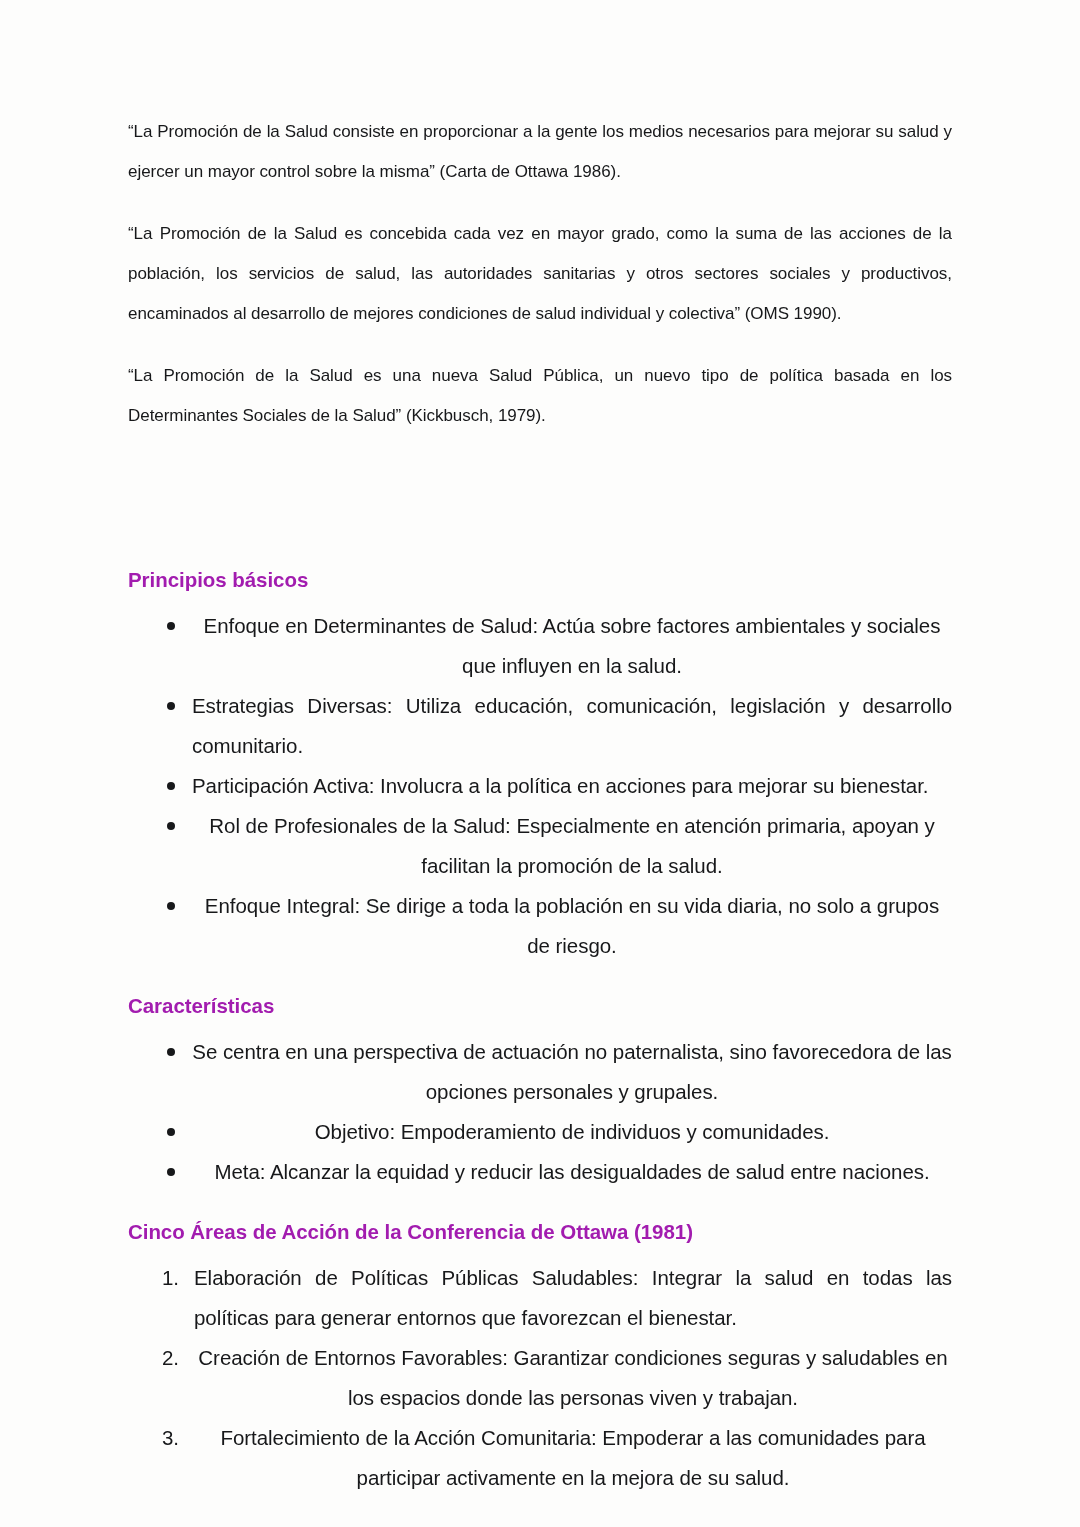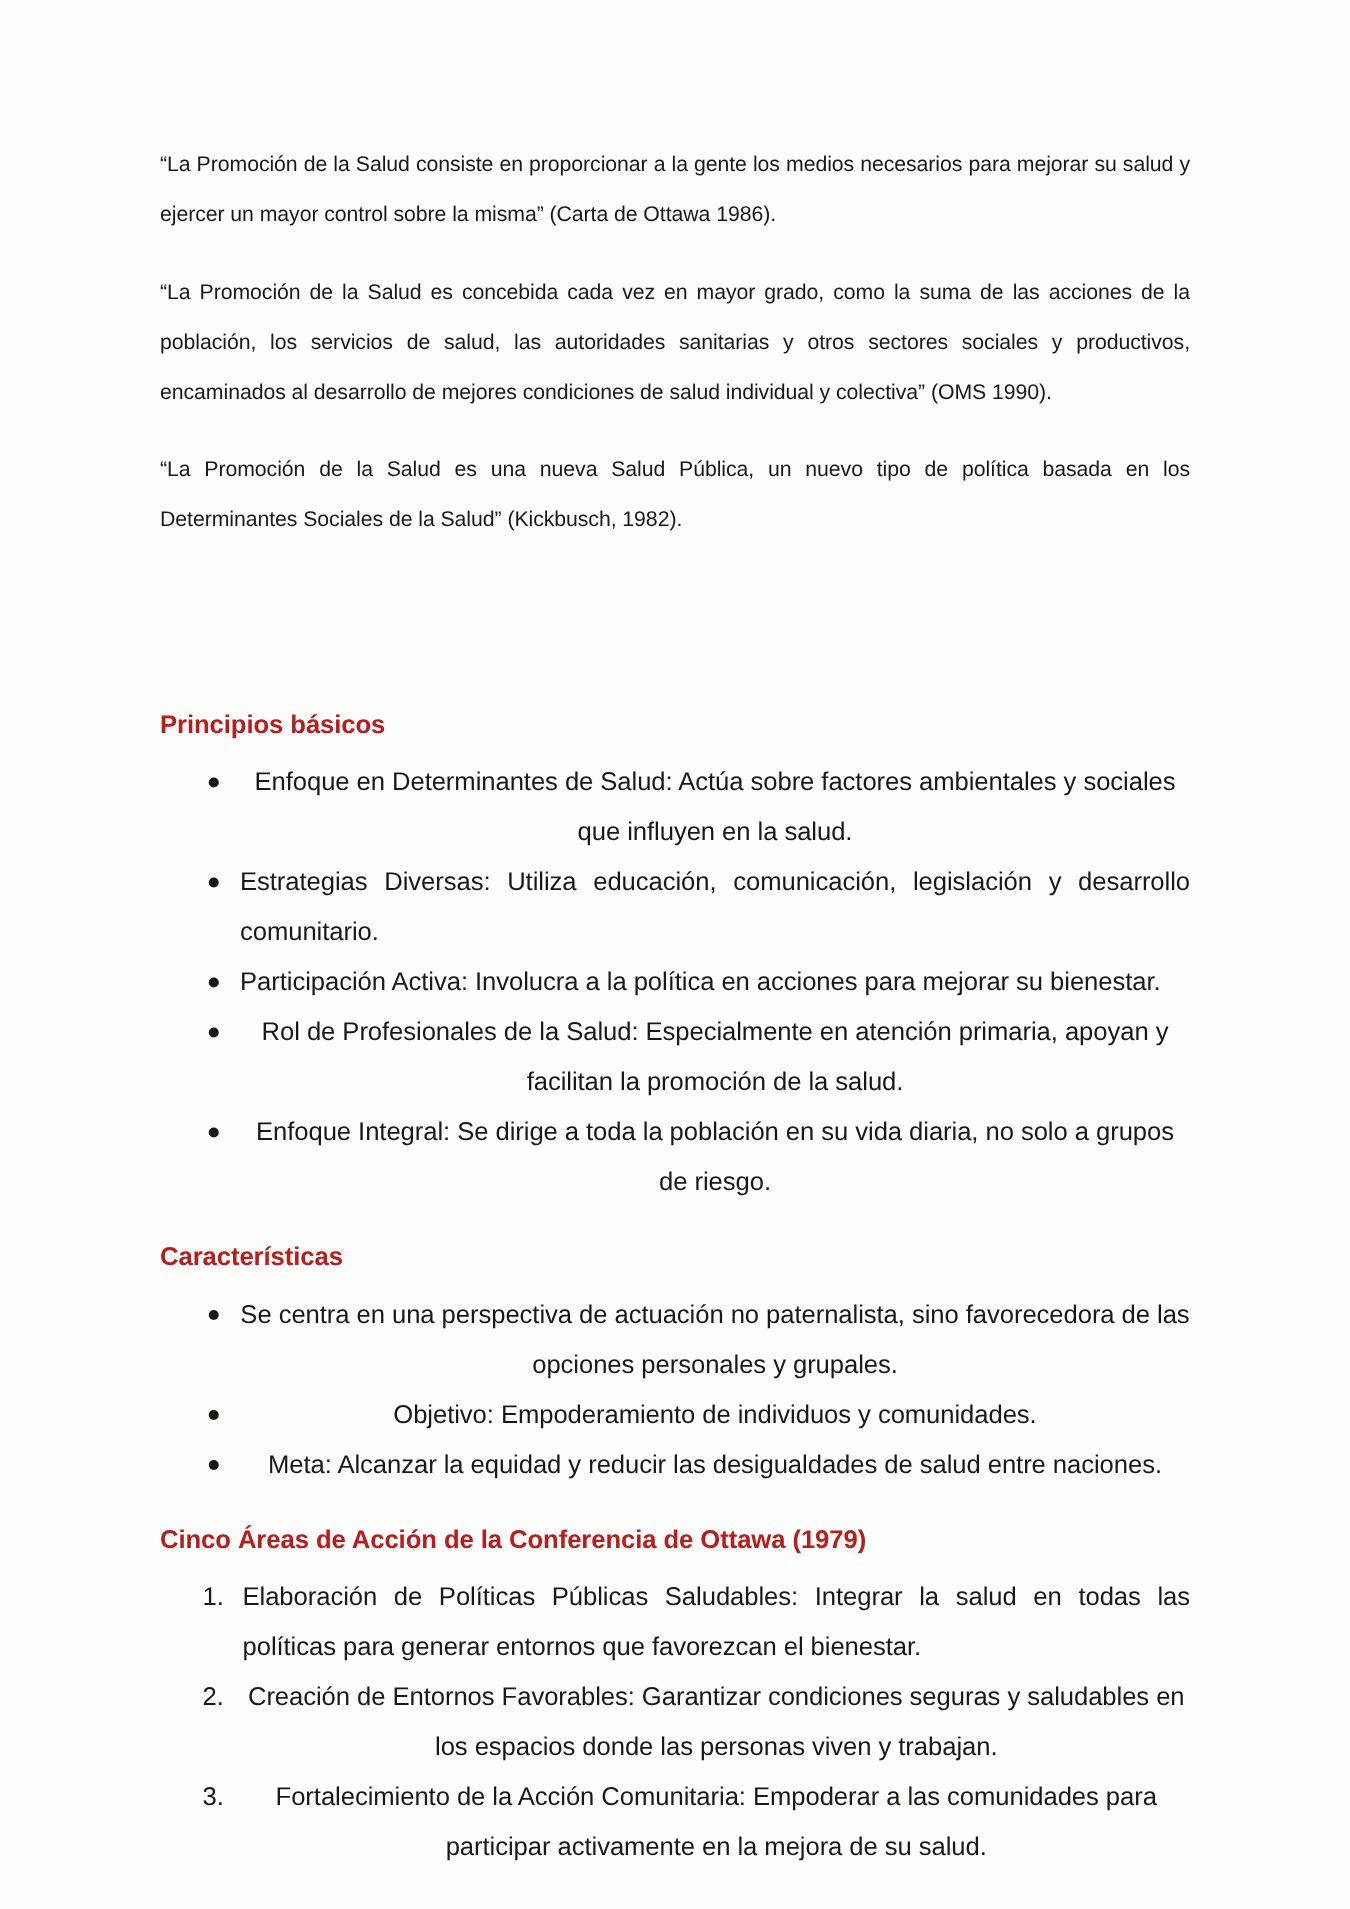--- a/index.html
+++ b/index.html
@@ -44,21 +44,21 @@
 
   .spacer-block {
     height: 104px;
   }
 
   h3.section-heading {
     margin: 0 0 8px 0;
     font-size: 20.5px;
     line-height: 36px;
     font-weight: bold;
-    color: #b91c1c;
+    color: #a21caf;
     letter-spacing: -0.05px;
   }
   .gap-md { height: 22px; }
 
   ul.bullets {
     margin: 0 0 0 0;
     padding: 0;
     list-style: none;
   }
   ul.bullets li {
@@ -114,21 +114,21 @@
 </head>
 <body>
 
 <div class="page">
   <div class="doc-body">
 
     <p class="para just">“La Promoción de la Salud consiste en proporcionar a la gente los medios necesarios para mejorar su salud y ejercer un mayor control sobre la misma” (Carta de Ottawa 1986).</p>
 
     <p class="para just">“La Promoción de la Salud es concebida cada vez en mayor grado, como la suma de las acciones de la población, los servicios de salud, las autoridades sanitarias y otros sectores sociales y productivos, encaminados al desarrollo de mejores condiciones de salud individual y colectiva” (OMS 1990).</p>
 
-    <p class="para left">“La Promoción de la Salud es una nueva Salud Pública, un nuevo tipo de política basada en los Determinantes Sociales de la Salud” (Kickbusch, 1982).</p>
+    <p class="para left">“La Promoción de la Salud es una nueva Salud Pública, un nuevo tipo de política basada en los Determinantes Sociales de la Salud” (Kickbusch, 1979).</p>
 
     <div class="spacer-block"></div>
 
     <h3 class="section-heading">Principios básicos</h3>
 
     <ul class="bullets">
       <li class="left">
         <span class="dot"></span>
         <span>Enfoque en Determinantes de Salud: Actúa sobre factores ambientales y sociales que influyen en la salud.</span>
       </li>
@@ -164,21 +164,21 @@
         <span>Objetivo: Empoderamiento de individuos y comunidades.</span>
       </li>
       <li class="left">
         <span class="dot"></span>
         <span>Meta: Alcanzar la equidad y reducir las desigualdades de salud entre naciones.</span>
       </li>
     </ul>
 
     <div class="gap-md"></div>
 
-    <h3 class="section-heading">Cinco Áreas de Acción de la Conferencia de Ottawa (1979)</h3>
+    <h3 class="section-heading">Cinco Áreas de Acción de la Conferencia de Ottawa (1981)</h3>
 
     <ol class="numbers">
       <li class="just">
         <span class="marker">1.</span>
         <span>Elaboración de Políticas Públicas Saludables: Integrar la salud en todas las políticas para generar entornos que favorezcan el bienestar.</span>
       </li>
       <li class="left">
         <span class="marker">2.</span>
         <span>Creación de Entornos Favorables: Garantizar condiciones seguras y saludables en los espacios donde las personas viven y trabajan.</span>
       </li>

